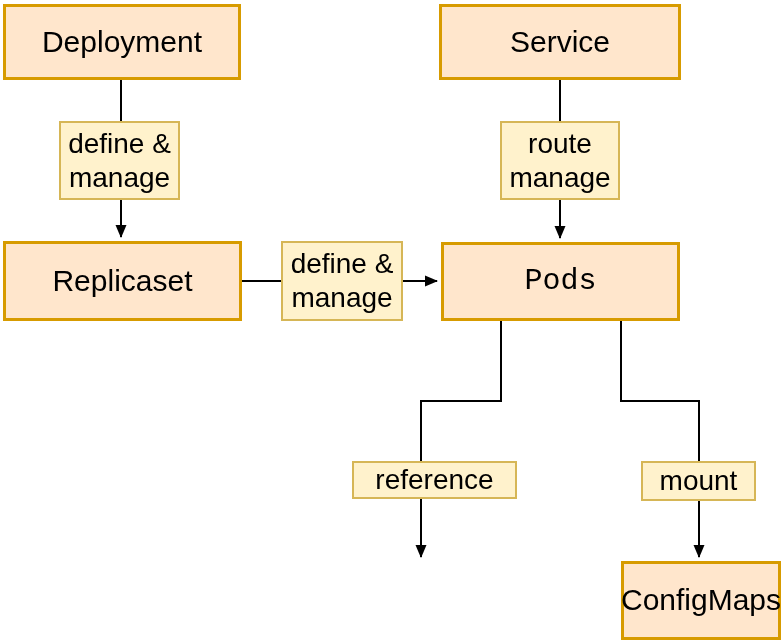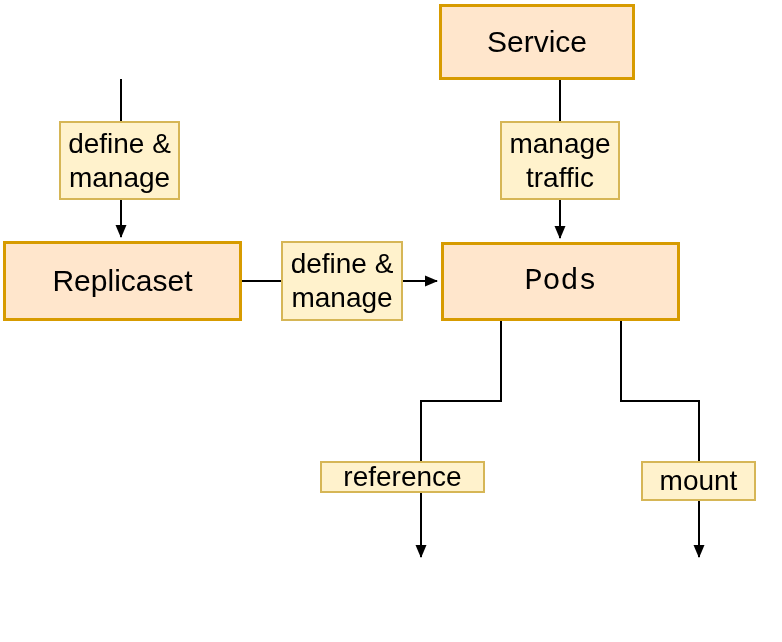--- a/index.html
+++ b/index.html
@@ -51,67 +51,73 @@
     border: 2px solid var(--label-border);
     display: flex;
     align-items: center;
     justify-content: center;
     text-align: center;
     font-size: 28px;
     line-height: 1.2;
     padding: 0 4px;
   }
   .n-deployment { left: 3px;   top: 4px;   width: 238px; height: 76px; }
-  .n-service    { left: 439px; top: 4px;   width: 196px; height: 76px; }
+  .n-service    { left: 439px; top: 4px;   width: 242px; height: 76px; }
   .n-replicaset { left: 3px;   top: 241px; width: 239px; height: 80px; align-items: center; }
   .n-pods       { left: 441px; top: 242px; width: 239px; height: 79px; font-family: Liberation Mono, monospace; }
   .n-secrets    { left: 341px; top: 561px; width: 161px; height: 79px; }
   .n-configmaps { left: 621px; top: 561px; width: 160px; height: 79px; }
   .l-define-manage-1 { left: 59px;  top: 121px; width: 121px; height: 79px; }
   .l-define-manage-2 { left: 281px; top: 241px; width: 122px; height: 80px; }
   .l-route-traffic   { left: 500px; top: 121px; width: 120px; height: 79px; }
-  .l-reference       { left: 320px; top: 461px; width: 165px; height: 32px; }
+  .l-reference       { left: 352px; top: 461px; width: 165px; height: 38px; }
   .l-mount           { left: 641px; top: 461px; width: 115px; height: 40px; }
 </style>
 </head>
 <body>
 
 <div class="canvas">
 
   <svg class="wires" viewBox="0 0 782 642" xmlns="http://www.w3.org/2000/svg">
     <defs>
       <marker id="arrow" markerUnits="userSpaceOnUse" markerWidth="14" markerHeight="12" refX="12" refY="6" orient="auto">
         <path class="arrowhead-path" d="M0,0.5 L13,6 L0,11.5 Z"></path>
       </marker>
     </defs>
     <path class="connector" d="M121 79 L121 237" marker-end="url(#arrow)"></path>
     <path class="connector" d="M560 79 L560 238" marker-end="url(#arrow)"></path>
     <path class="connector" d="M242 281 L437 281" marker-end="url(#arrow)"></path>
     <path class="connector" d="M501 321 L501 401 L421 401 L421 557" marker-end="url(#arrow)"></path>
     <path class="connector" d="M621 321 L621 401 L699 401 L699 557" marker-end="url(#arrow)"></path>
   </svg>
 
+  <div class="node n-deployment">
+    <span>Deployment</span>
+  </div>
   <div class="node n-service">
     <span>Service</span>
   </div>
   <div class="node n-replicaset">
     <span>Replicaset</span>
   </div>
   <div class="node n-pods">
     <span>Pods</span>
   </div>
+  <div class="node n-configmaps">
+    <span>ConfigMaps</span>
+  </div>
 
   <div class="edge-label l-define-manage-1">
     <span>define &amp; manage</span>
   </div>
   <div class="edge-label l-define-manage-2">
     <span>define &amp; manage</span>
   </div>
   <div class="edge-label l-route-traffic">
-    <span>manage traffic</span>
+    <span>route manage</span>
   </div>
   <div class="edge-label l-reference">
     <span>reference</span>
   </div>
   <div class="edge-label l-mount">
     <span>mount</span>
   </div>
 
 </div>
 

